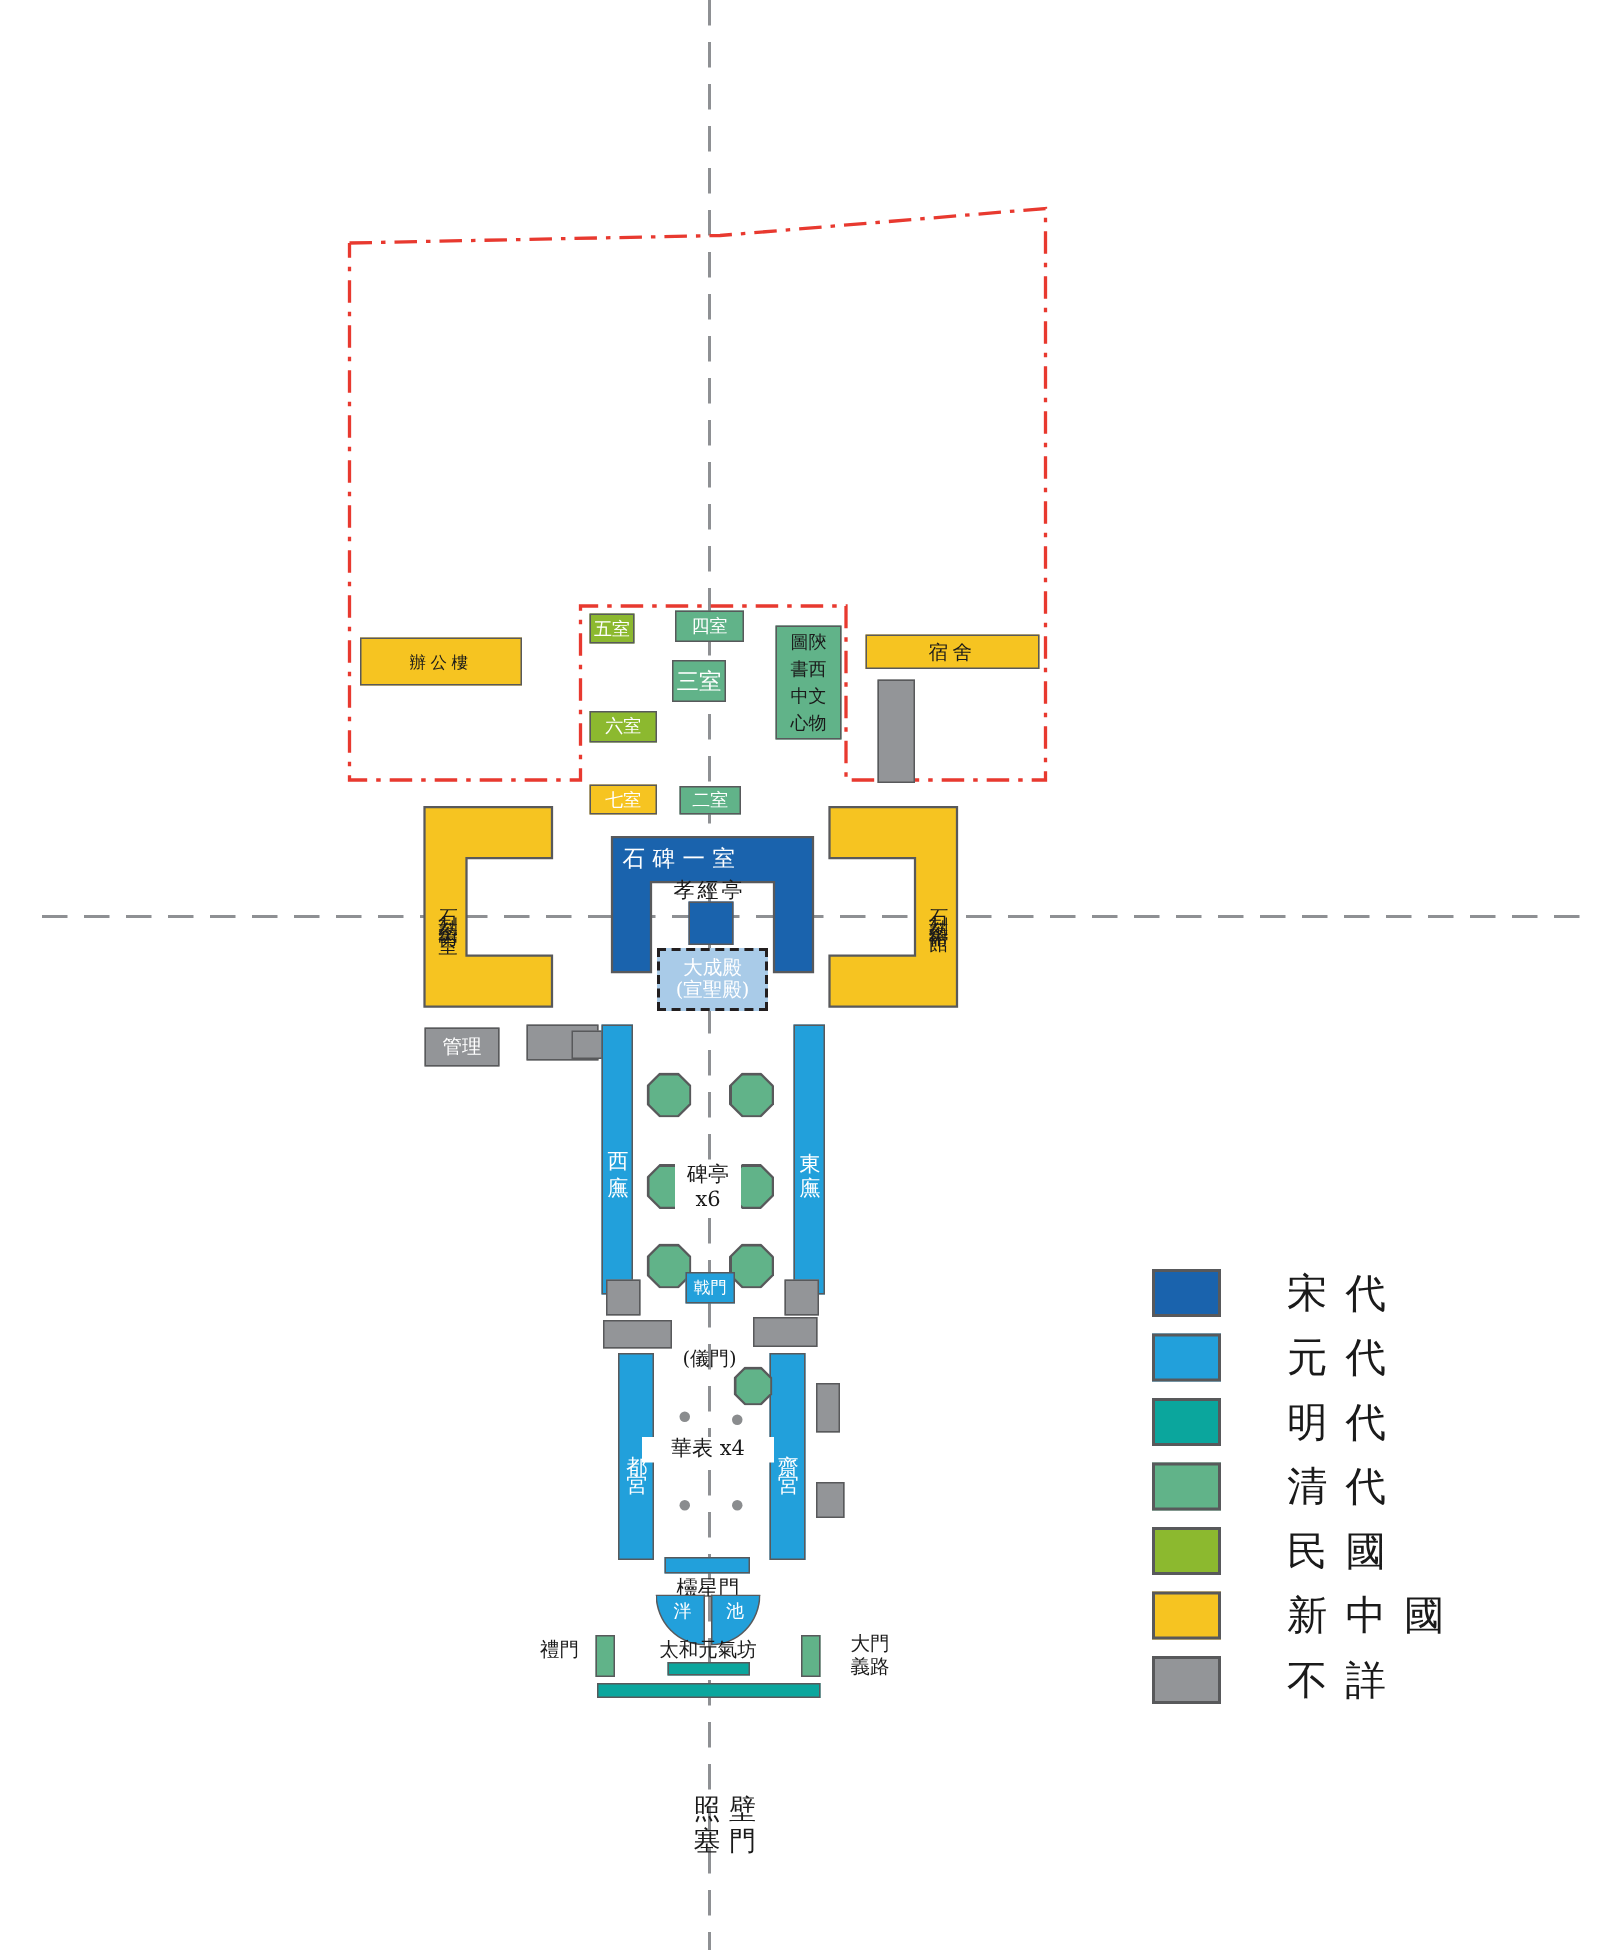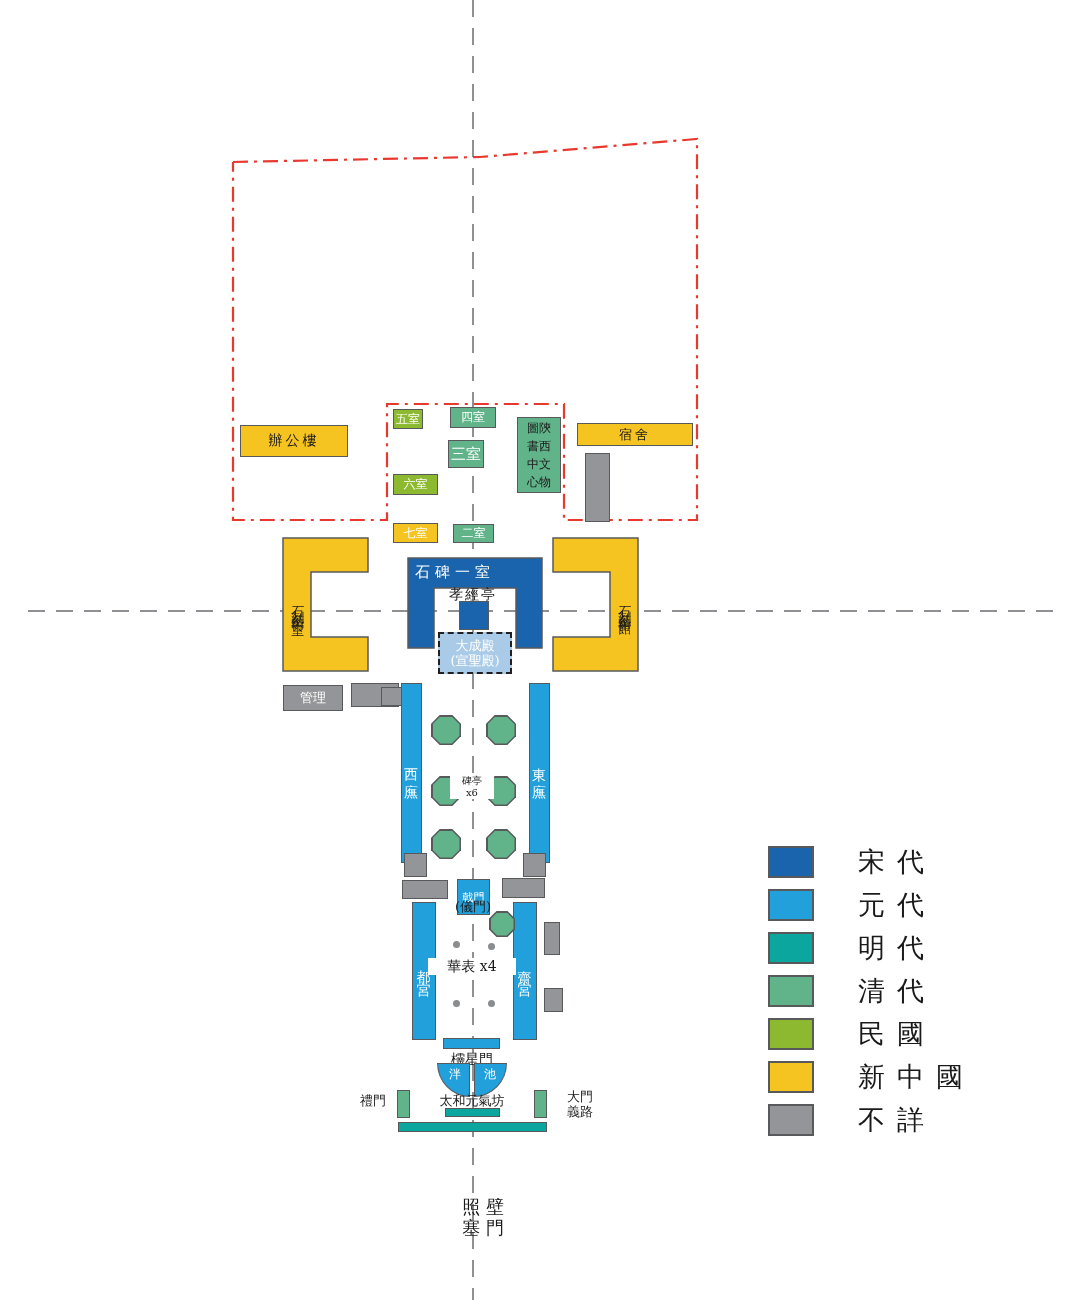--- a/index.html
+++ b/index.html
@@ -34,21 +34,21 @@
 
   <svg id="shapes" viewBox="0 0 1080 1300">
     <line x1="473" y1="0" x2="473" y2="1300" stroke="#8E9093" stroke-width="2" stroke-dasharray="17 11"></line>
     <line x1="28" y1="611" x2="1056" y2="611" stroke="#8E9093" stroke-width="2" stroke-dasharray="17 11"></line>
     <polyline points="233,162 480,157 697,139 697,520 564,520 564,404 387,404 387,520 233,520 233,162" fill="none" stroke="#E8392F" stroke-width="2.2" stroke-dasharray="15 6 3 6"></polyline>
     <path d="M408,558 h134 v90 h-26 v-60 h-82 v60 h-26 z" fill="#1A63AD" stroke="#58595B" stroke-width="1.5"></path>
     <path d="M283,538 h85 v34 h-57 v65 h57 v34 h-85 z" fill="#F6C421" stroke="#58595B" stroke-width="1.5"></path>
     <path d="M638,538 h-85 v34 h57 v65 h-57 v34 h85 z" fill="#F6C421" stroke="#58595B" stroke-width="1.5"></path>
   </svg>
 
-  <div class="box xin bt" style="left:240px;top:425px;width:108px;height:32px;font-size:14px;letter-spacing:3px;">辦公樓</div>
+  <div class="box xin bt" style="left:240px;top:425px;width:108px;height:32px;font-size:11px;letter-spacing:3px;">辦公樓</div>
   <div class="box xin bt" style="left:577px;top:423px;width:116px;height:23px;font-size:13px;letter-spacing:3px;">宿舍</div>
   <div class="box gray" style="left:585px;top:453px;width:25px;height:69px;"></div>
 
   <div class="box minguo wt" style="left:393px;top:409px;width:30px;height:20px;font-size:12px;">五室</div>
   <div class="box qing wt" style="left:450px;top:407px;width:46px;height:21px;font-size:12px;">四室</div>
   <div class="box qing wt" style="left:448px;top:440px;width:36px;height:28px;font-size:15px;">三室</div>
   <div class="box minguo wt" style="left:393px;top:474px;width:45px;height:21px;font-size:12px;">六室</div>
   <div class="box xin wt" style="left:393px;top:523px;width:45px;height:20px;font-size:12px;">七室</div>
   <div class="box qing wt" style="left:453px;top:524px;width:41px;height:19px;font-size:12px;">二室</div>
   <div class="box qing bt pre" style="left:517px;top:417px;width:44px;height:76px;font-size:12px;line-height:1.5;">圖陝
@@ -58,21 +58,21 @@
 
   <div class="lbl wt" style="left:388px;top:564px;width:134px;font-size:15px;letter-spacing:5px;">石碑一室</div>
   <div class="lbl bt" style="left:430px;top:586px;width:86px;font-size:14px;letter-spacing:2px;">孝經亭</div>
   <div class="box song" style="left:459px;top:601px;width:30px;height:29px;"></div>
   <div class="dacheng wt lbl pre" style="left:438px;top:632px;width:74px;height:42px;font-size:13px;color:#fff;">大成殿
 (宣聖殿)</div>
 
   <div class="lbl bt vert" style="left:284px;top:545px;width:27px;height:122px;font-size:13px;letter-spacing:4px;">石刻藝術室</div>
   <div class="lbl bt vert" style="left:611px;top:545px;width:27px;height:122px;font-size:13px;letter-spacing:4px;">石刻藝術館</div>
 
-  <div class="box gray wt" style="left:283px;top:685px;width:60px;height:26px;font-size:13px;">管理</div>
+  <div class="box gray wt" style="left:283px;top:685px;width:50px;height:26px;font-size:13px;">管理</div>
   <div class="box gray" style="left:351px;top:683px;width:48px;height:24px;"></div>
 
   <div class="box gray" style="left:381px;top:687px;width:21px;height:19px;"></div>
   <div class="box yuan" style="left:401px;top:683px;width:21px;height:180px;">
     <span class="vert wt" style="height:90px;font-size:14px;letter-spacing:16px;">西廡</span>
   </div>
   <div class="box yuan" style="left:529px;top:683px;width:21px;height:180px;">
     <span class="vert wt" style="height:90px;font-size:14px;letter-spacing:16px;">東廡</span>
   </div>
 
@@ -87,29 +87,29 @@
     </div>
   <div class="oct" style="left:486px;top:776px;width:30px;height:30px;">
       <div class="oct-in"></div>
     </div>
   <div class="oct" style="left:431px;top:829px;width:30px;height:30px;">
       <div class="oct-in"></div>
     </div>
   <div class="oct" style="left:486px;top:829px;width:30px;height:30px;">
       <div class="oct-in"></div>
     </div>
-  <div class="lbl bt pre" style="left:450px;top:775px;width:44px;font-size:10px;background:#fff;">碑亭
+  <div class="lbl bt pre" style="left:450px;top:775px;width:44px;font-size:14px;background:#fff;">碑亭
 x6</div>
 
   <div class="box gray" style="left:404px;top:853px;width:23px;height:24px;"></div>
   <div class="box gray" style="left:523px;top:853px;width:23px;height:24px;"></div>
 
   <div class="box gray" style="left:402px;top:880px;width:46px;height:19px;"></div>
   <div class="box gray" style="left:502px;top:878px;width:43px;height:20px;"></div>
-  <div class="box yuan wt" style="left:457px;top:879px;width:33px;height:36px;font-size:11px;">戟門</div>
+  <div class="box yuan wt" style="left:457px;top:848px;width:33px;height:21px;font-size:11px;">戟門</div>
   <div class="lbl bt" style="left:430px;top:899px;width:86px;font-size:13px;">(儀門)</div>
 
   <div class="box yuan" style="left:412px;top:902px;width:24px;height:138px;">
     <span class="vert wt" style="height:70px;font-size:14px;letter-spacing:12px;">都宮</span>
   </div>
   <div class="box yuan" style="left:513px;top:902px;width:24px;height:138px;">
     <span class="vert wt" style="height:70px;font-size:14px;letter-spacing:12px;">齋宮</span>
   </div>
   <div class="oct" style="left:489px;top:911px;width:26px;height:26px;">
       <div class="oct-in"></div>

